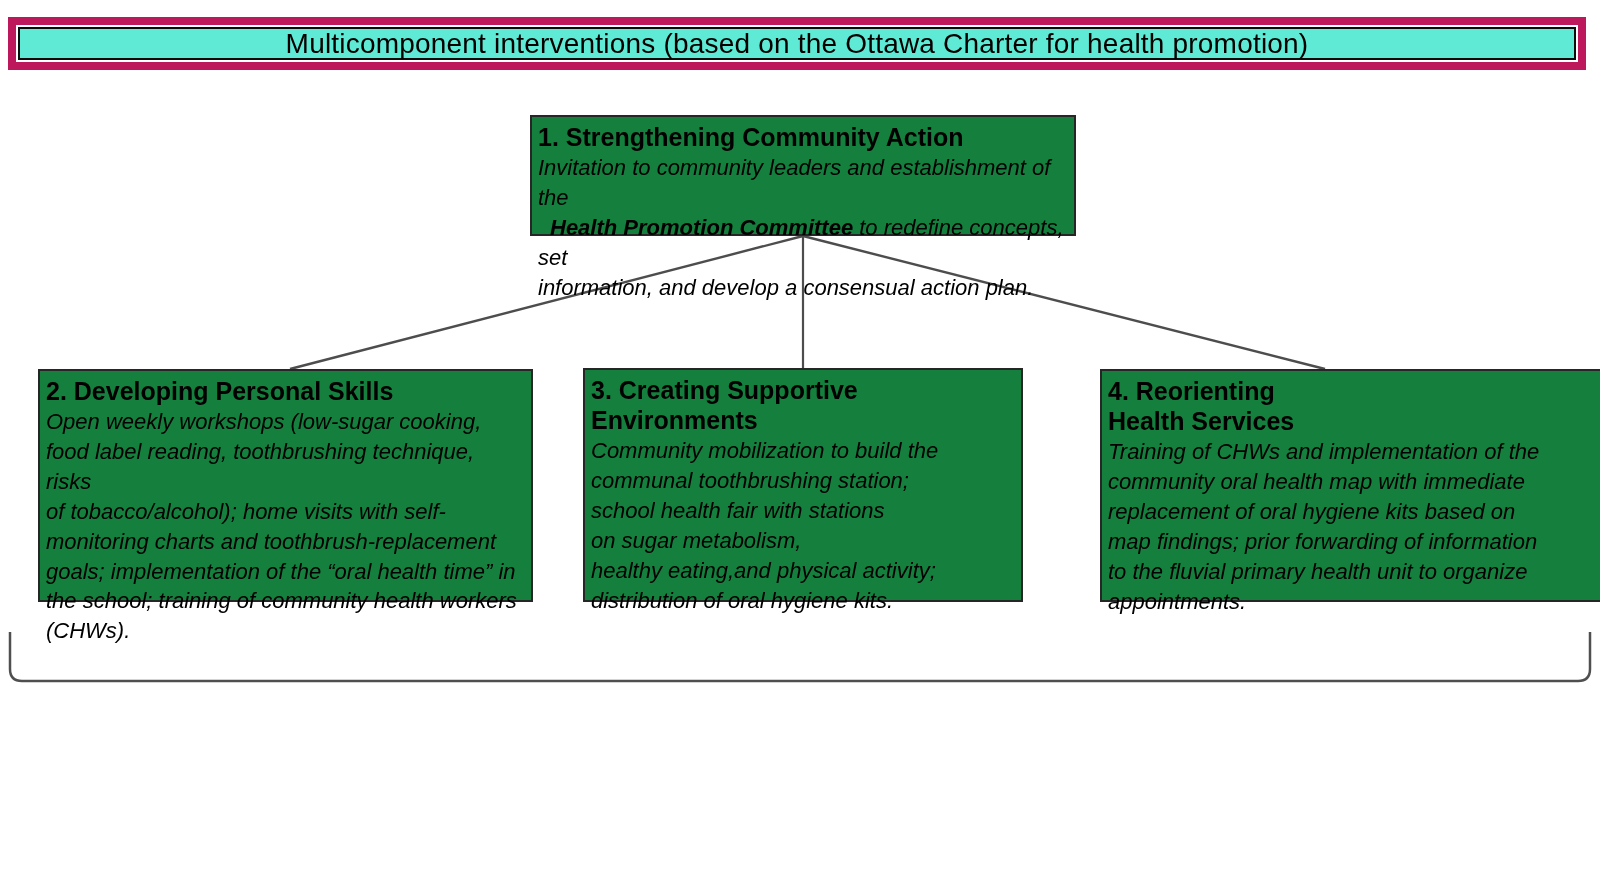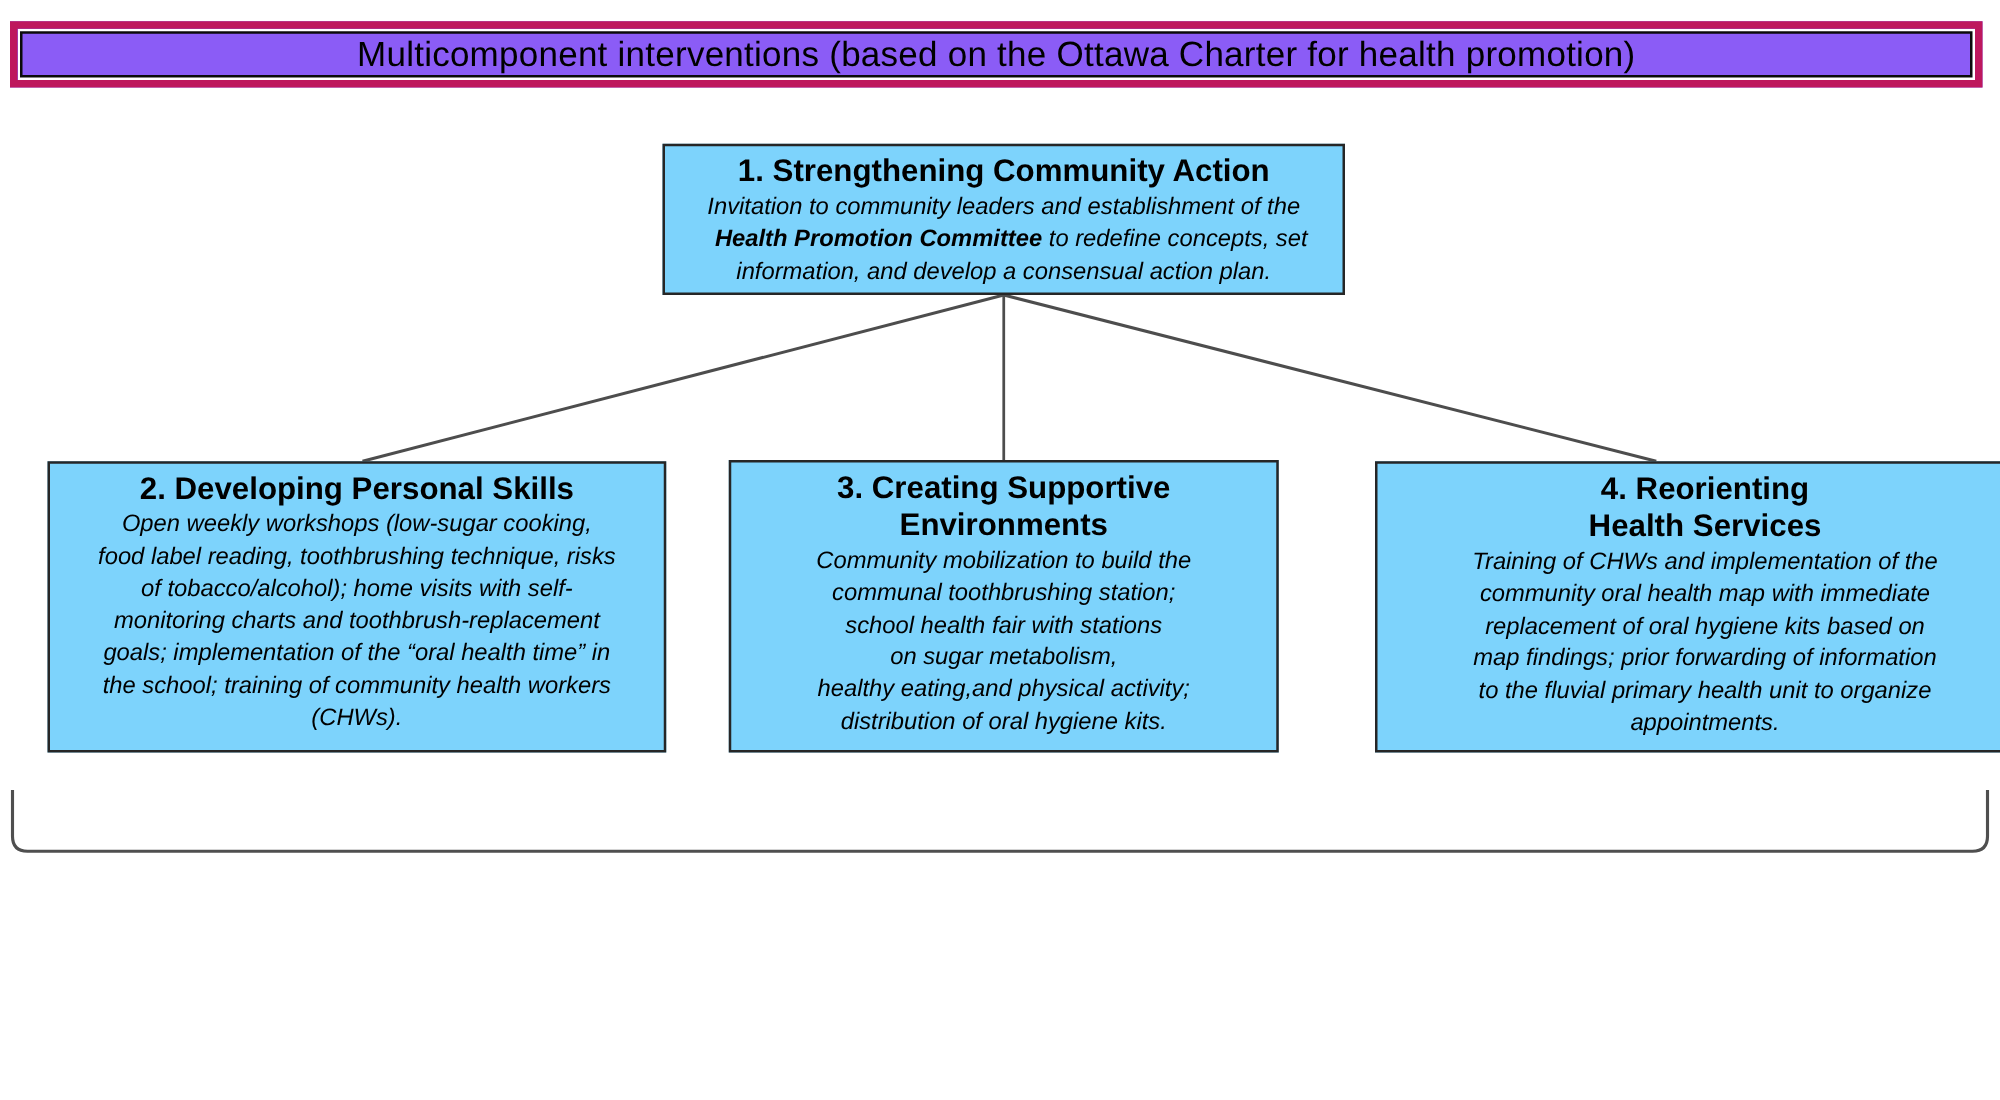--- a/index.html
+++ b/index.html
@@ -20,51 +20,50 @@
     position: absolute;
     left: 0; top: 0;
     width: 1600px; height: 880px;
     z-index: 0;
   }
   .title-box {
     position: absolute;
     left: 8px; top: 17px;
     width: 1578px; height: 53px;
     box-sizing: border-box;
-    border: 6px solid #be185d;
+    border: 8px solid #be185d;
     
     box-shadow: inset 0 0 0 2px #ffffff, inset 0 0 0 4px #0b0b0b;
     display: flex;
     align-items: center;
     justify-content: center;
     font-size: 28px;
     letter-spacing: 0.2px;
-    background: #8b5cf6;
+    background: #5eead4;
     z-index: 2;
   }
   .box {
     position: absolute;
     box-sizing: border-box;
-    background: #7dd3fc;
+    background: #15803d;
     border: 2px solid #262626;
-    text-align: center;
     z-index: 2;
     padding: 5px 6px 20px 6px;
   }
   .box .heading {
     display: block;
     font-weight: bold;
     font-size: 25px;
     line-height: 1.2;
     white-space: pre-line;
   }
   .box .body {
     display: block;
     font-style: italic;
-    font-size: 19px;
+    font-size: 22px;
     line-height: 1.36;
     white-space: pre-line;
     margin-top: 1px;
   }
   .box .body .bold-part {
     font-weight: bold;
     margin-left: 12px;
   }
   #box1 { left: 530px; top: 115px;  width: 546px; height: 121px; }
   #box2 { left: 38px;  top: 369px;  width: 495px; height: 233px; }

